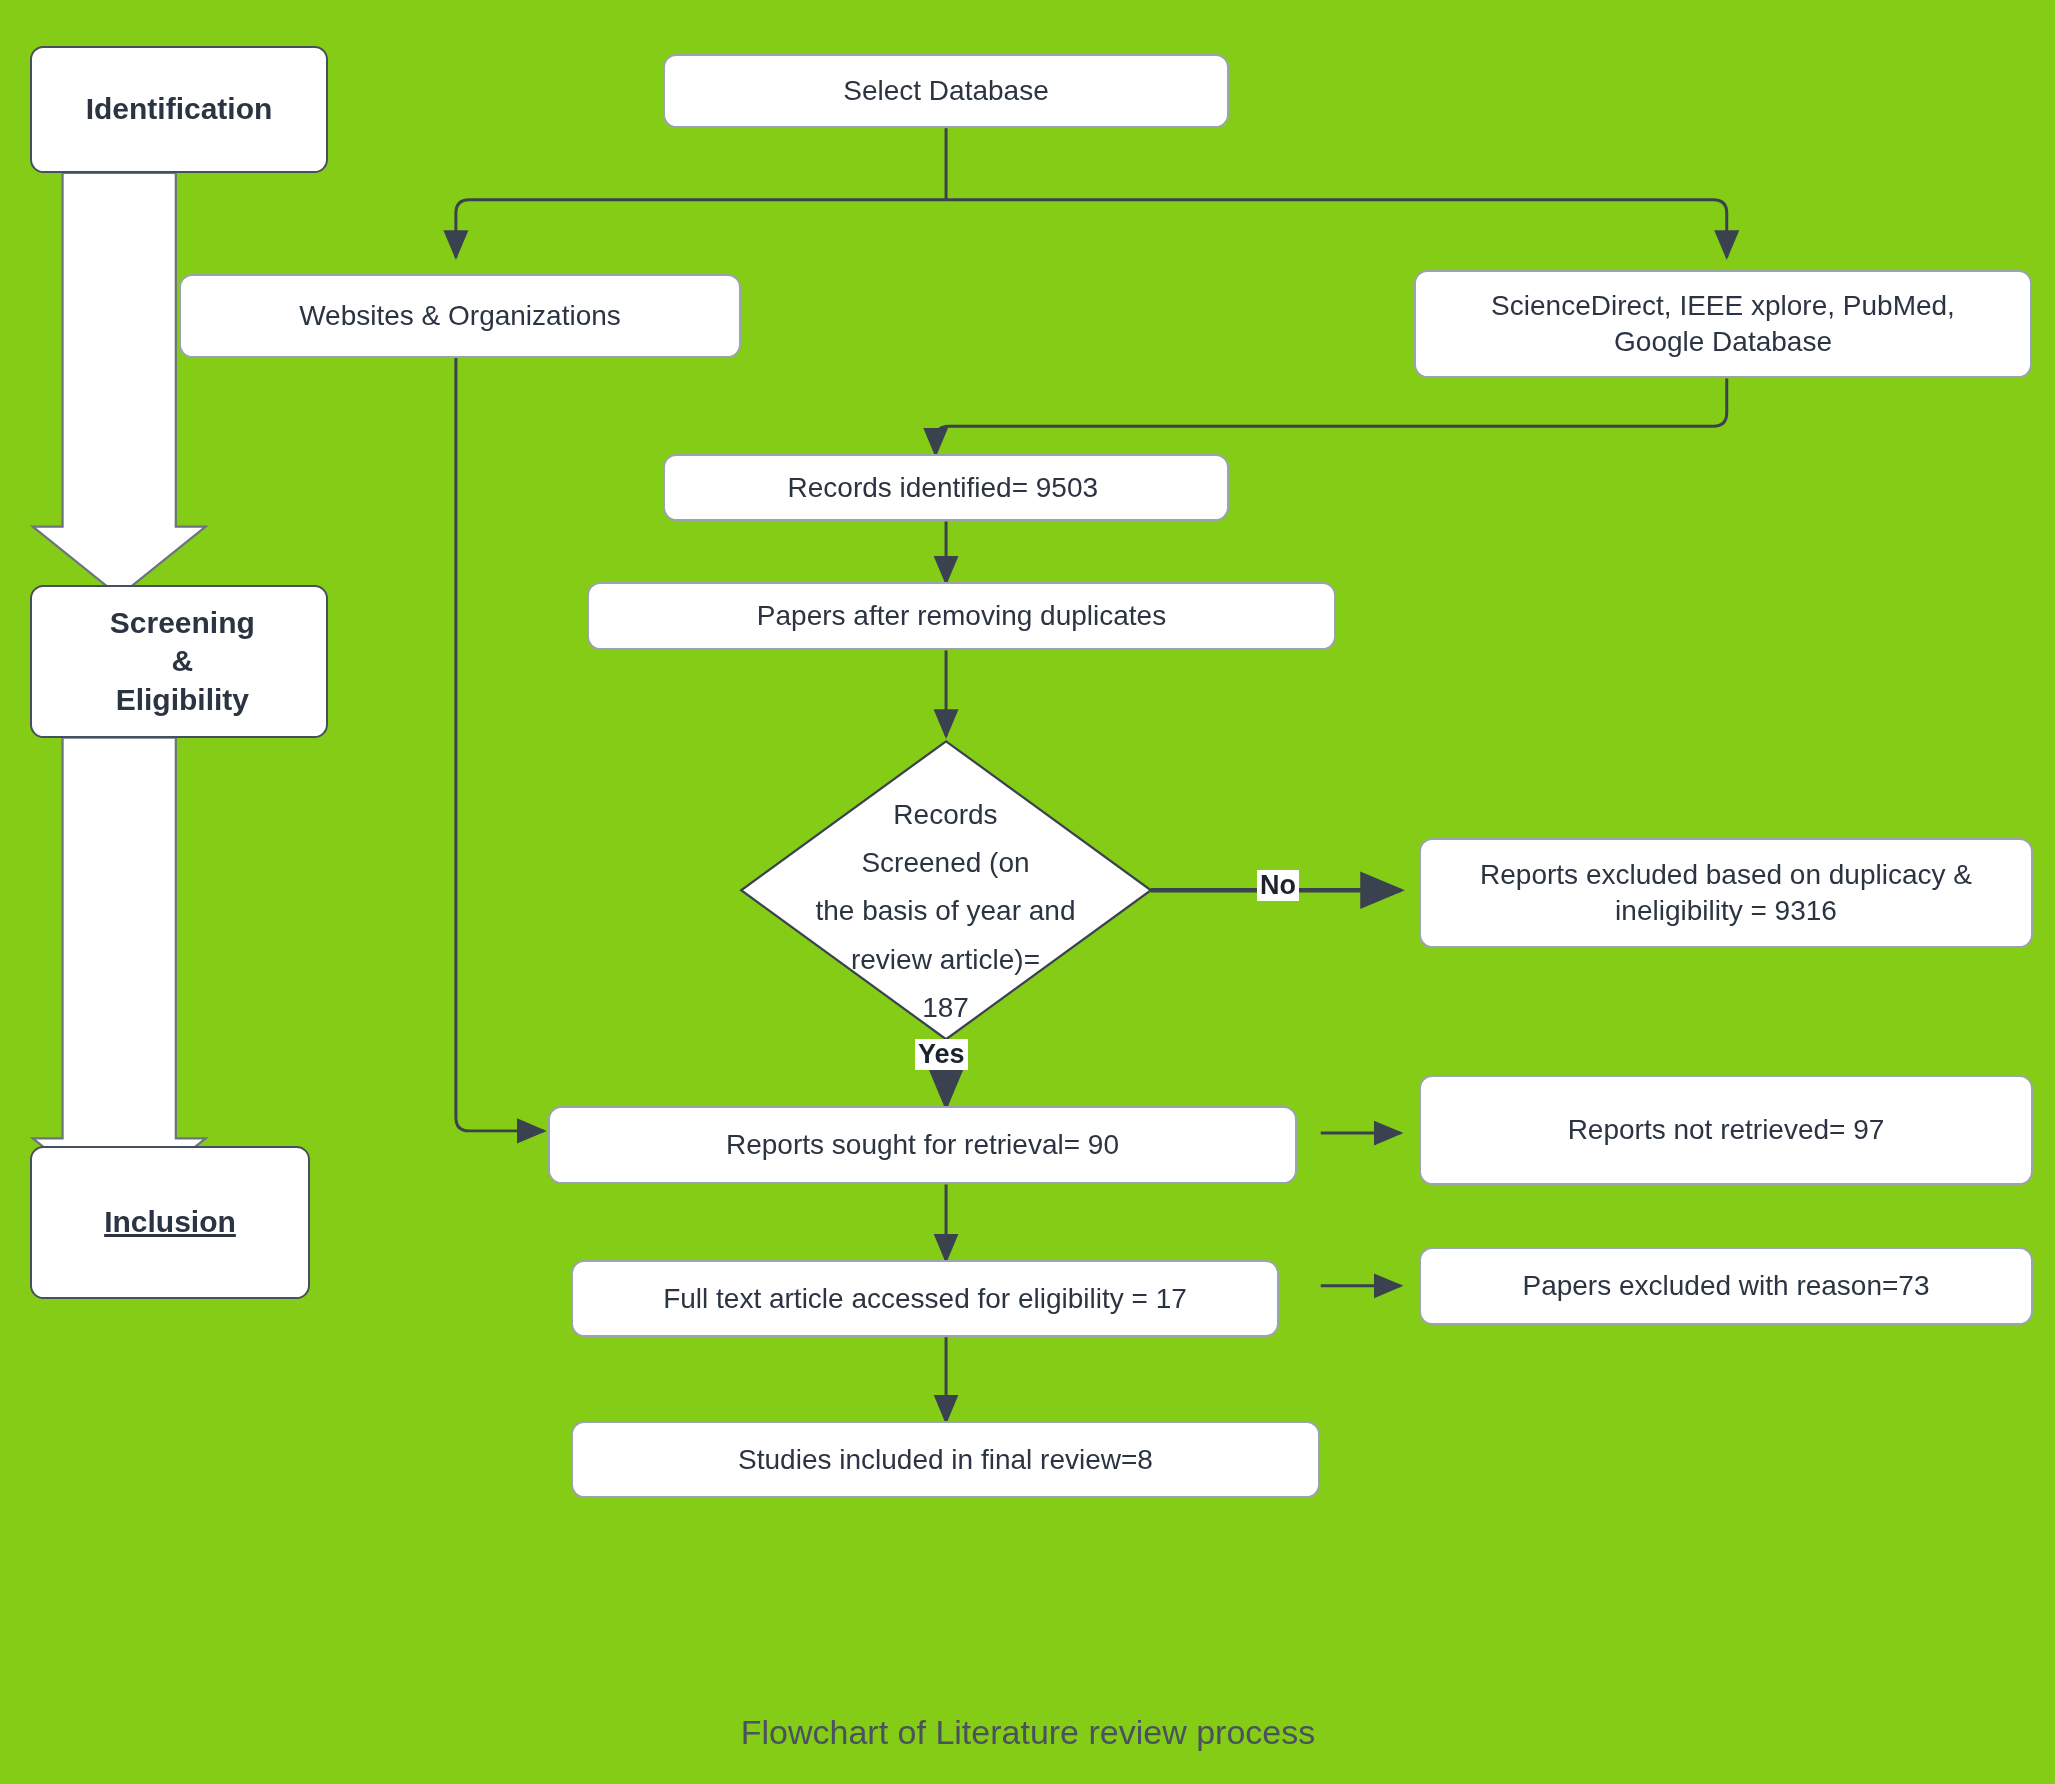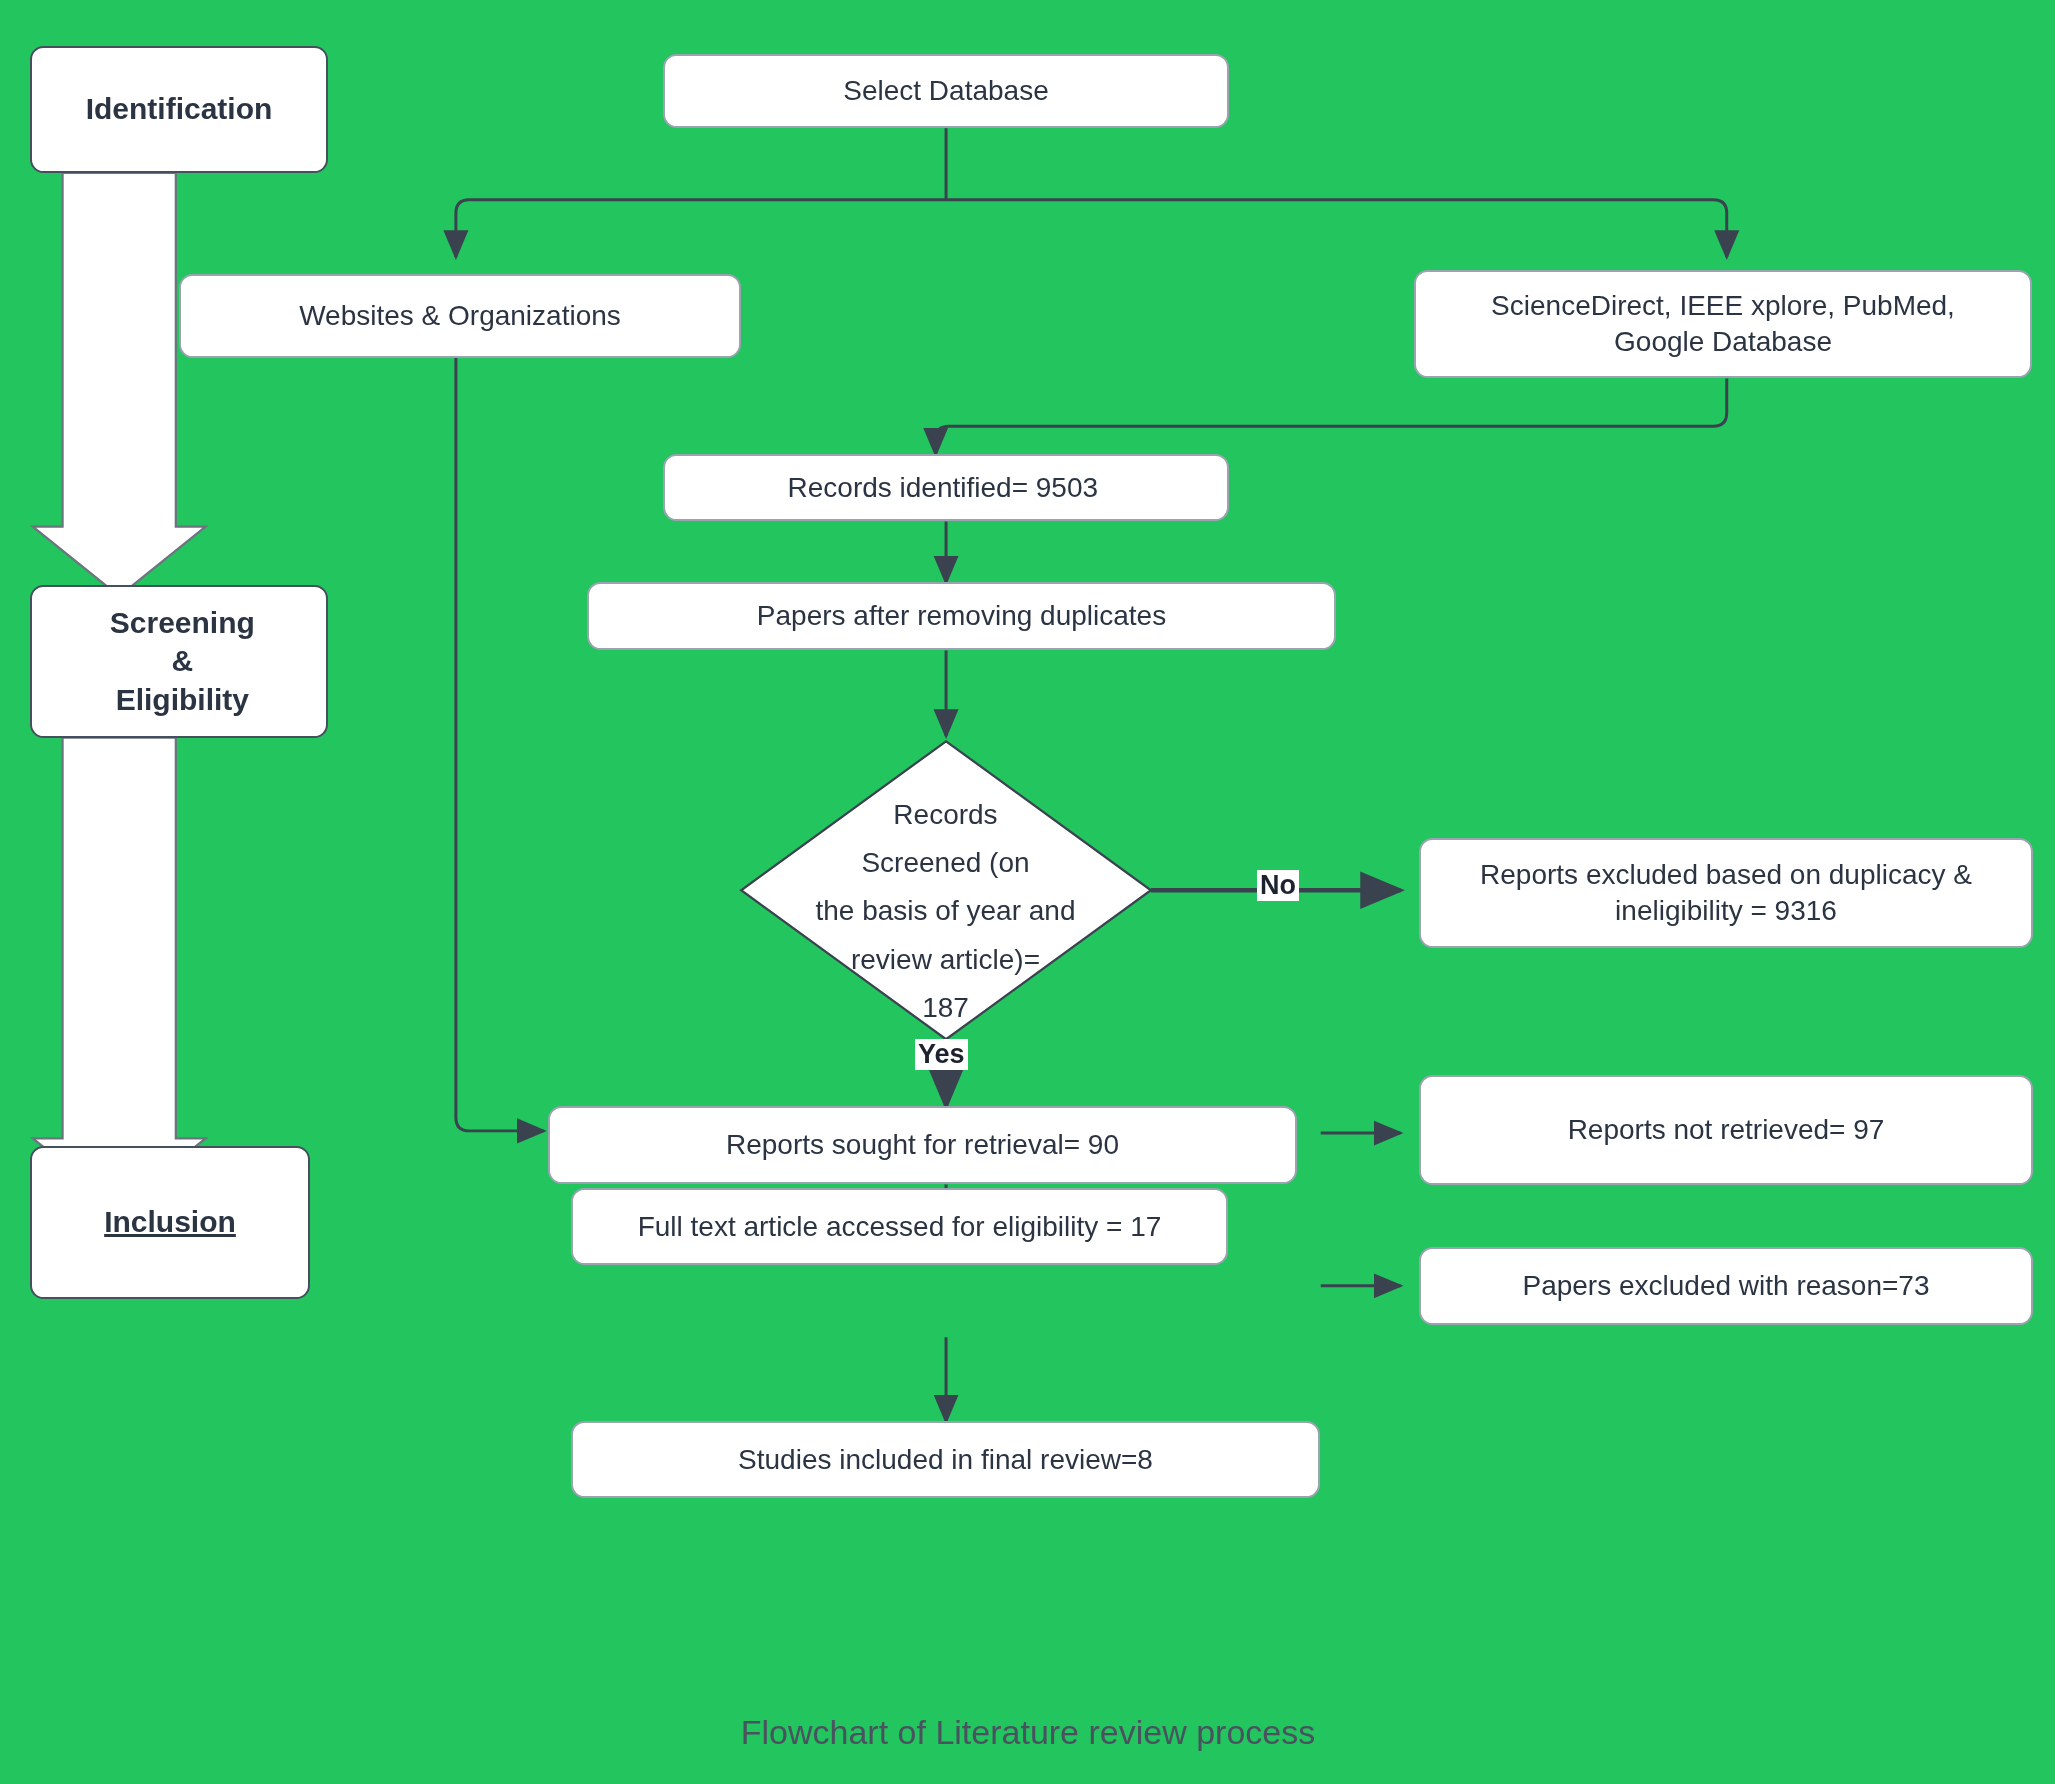--- a/index.html
+++ b/index.html
@@ -10,21 +10,21 @@
   body {
     width: 2056px;
     height: 1785px;
     font-family: "Liberation Sans", sans-serif;
     overflow: hidden;
   }
   #stage {
     position: relative;
     width: 2056px;
     height: 1785px;
-    background: #22c55e;
+    background: #84cc16;
   }
   svg.layer {
     position: absolute;
     left: 0;
     top: 0;
     width: 2056px;
     height: 1785px;
   }
   .node-box {
     position: absolute;
@@ -177,21 +177,21 @@
   </div>
 
   <div class="node-box" style="left:548px; top:1106px; width:749px; height:78px;">
     <span>Reports sought for retrieval= 90</span>
   </div>
 
   <div class="node-box" style="left:1419px; top:1075px; width:614px; height:110px;">
     <span>Reports not retrieved= 97</span>
   </div>
 
-  <div class="node-box" style="left:571px; top:1188px; width:657px; height:77px;">
+  <div class="node-box" style="left:571px; top:1260px; width:708px; height:77px;">
     <span>Full text article accessed for eligibility = 17</span>
   </div>
 
   <div class="node-box" style="left:1419px; top:1247px; width:614px; height:78px;">
     <span>Papers excluded with reason=73</span>
   </div>
 
   <div class="node-box" style="left:571px; top:1421px; width:749px; height:77px;">
     <span>Studies included in final review=8</span>
   </div>

